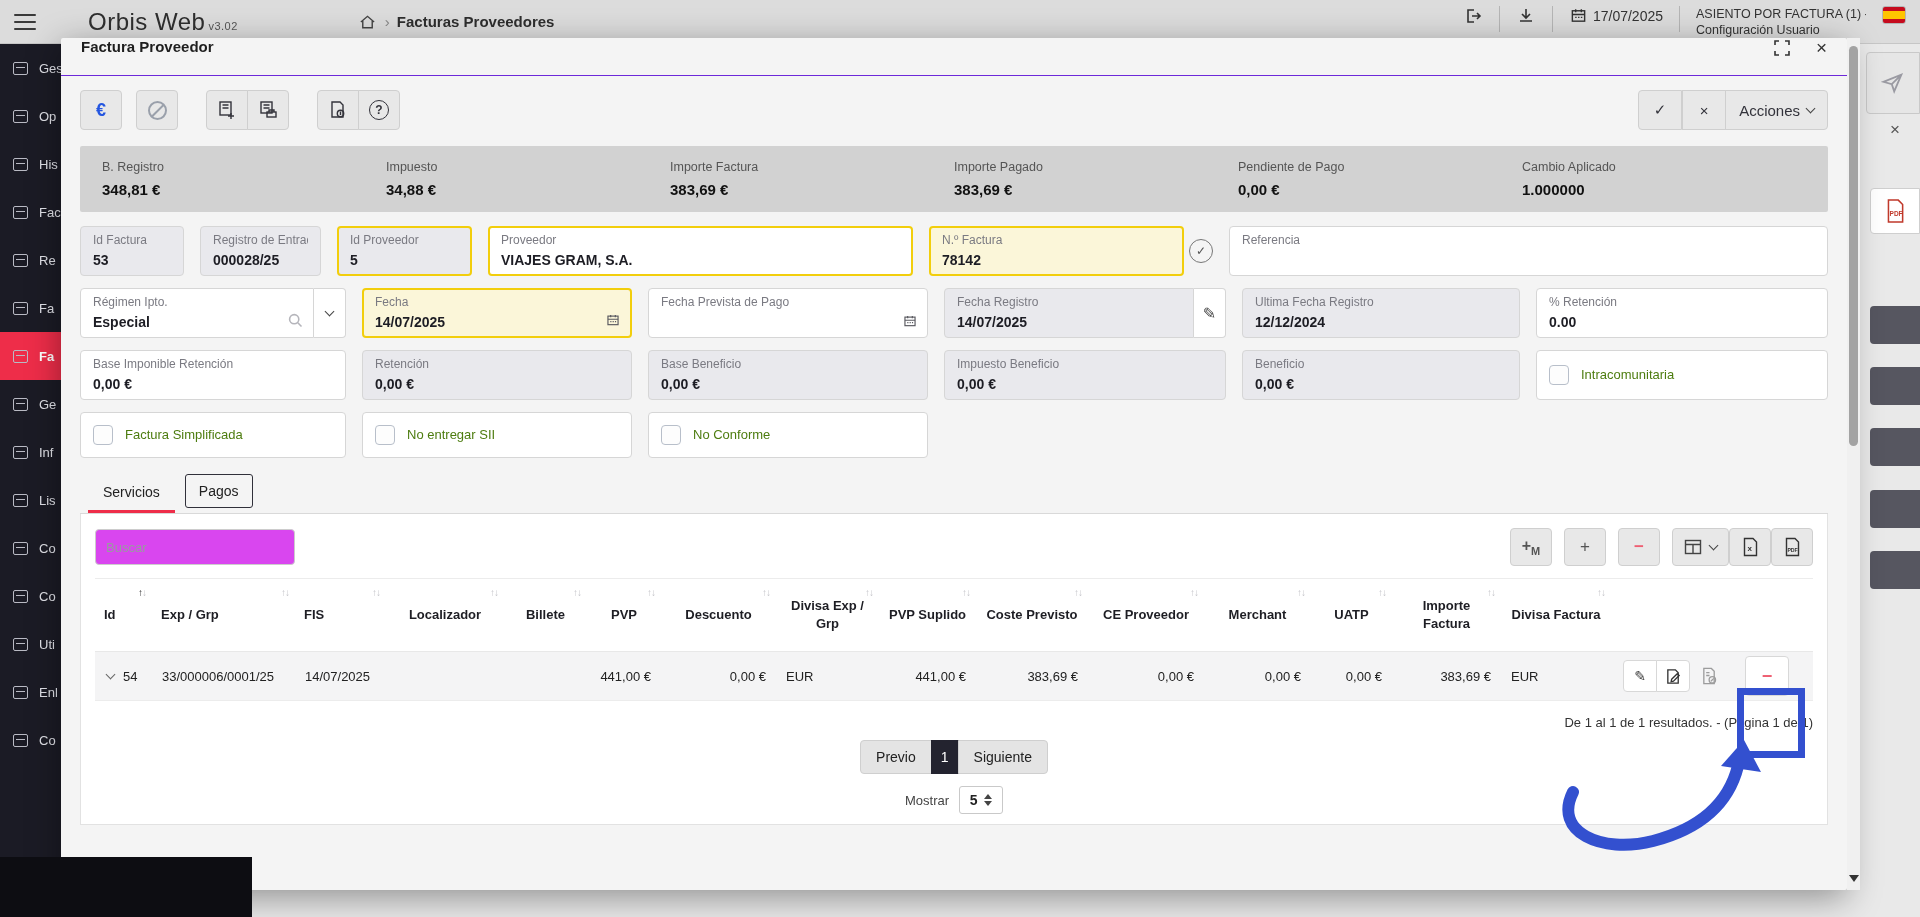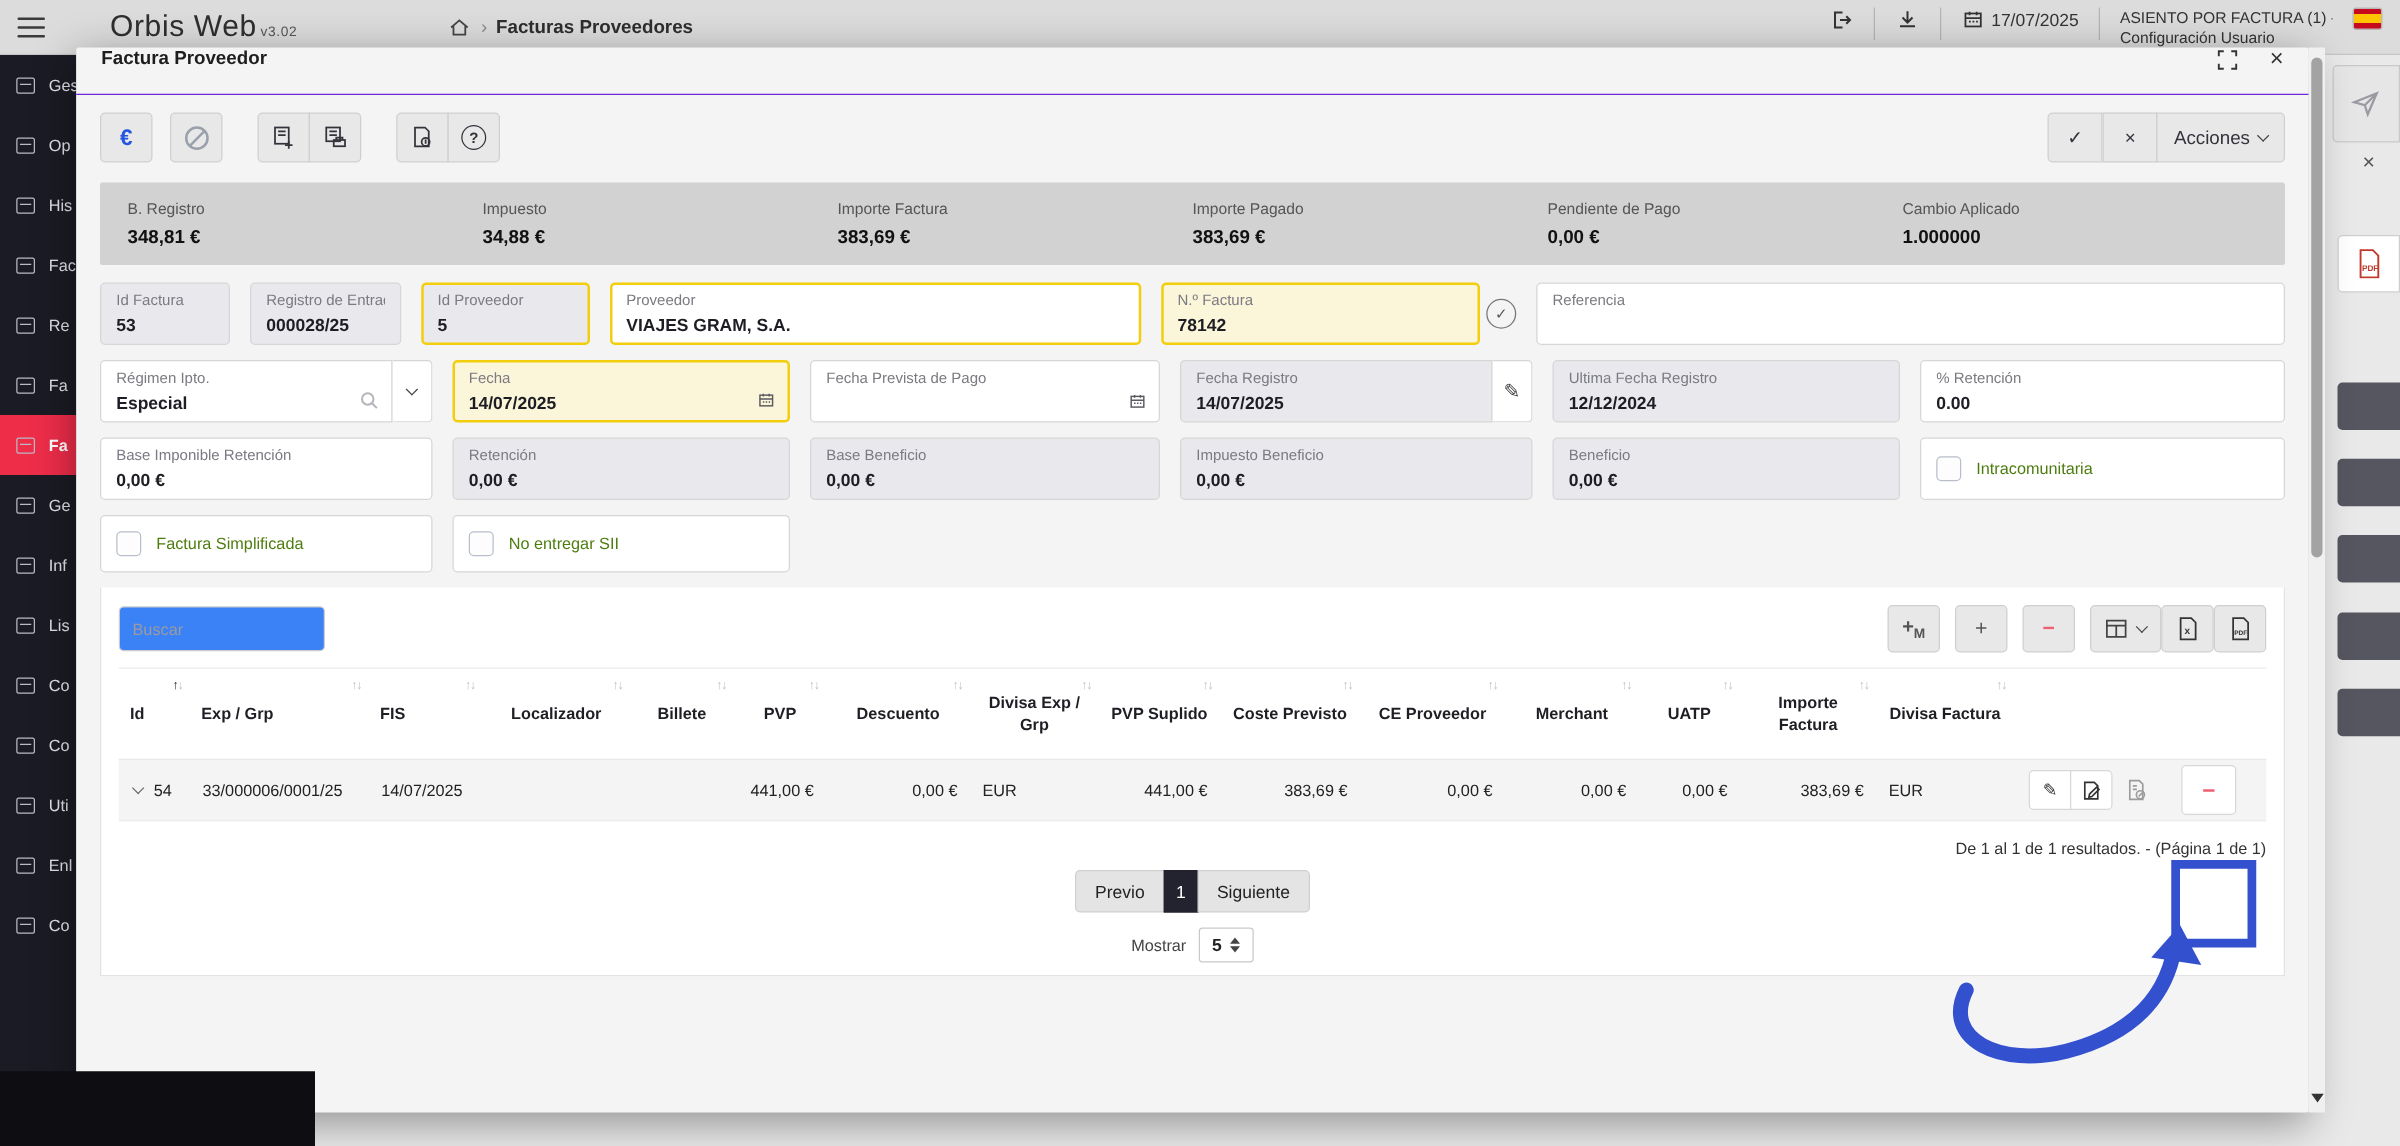--- a/index.html
+++ b/index.html
@@ -86,21 +86,21 @@
   .cbrow .field{height:46px}
 
   
   .tabs{margin:16px 19px 0;display:flex;align-items:flex-end;gap:10px;border-bottom:1px solid #d9d9d9;padding-left:8px}
   .tab{padding:10px 15px;font-size:14px;color:#222;cursor:pointer}
   .tab.active{border-bottom:3px solid #ee2d49}
   .tab.outlined{border:1px solid #30303a;border-radius:3px;padding:8px 13px;margin-bottom:5px}
   .panel{margin:0 19px;background:#fff;border:1px solid #e2e2e2;border-top:none;padding:14px 14px 10px}
 
   .prow1{display:flex;align-items:center}
-  .search{width:165px;height:36px;border:1px solid #ccc;border-radius:4px;padding:10px 10px;font-size:13px;color:#333;background:#3b82f6}
+  .search{width:200px;height:36px;border:1px solid #ccc;border-radius:4px;padding:10px 10px;font-size:13px;color:#333;background:#d946ef}
   .search::placeholder{color:#9a9aa0}
   .t-tools{margin-left:auto;display:flex;align-items:center;gap:12px}
   .tbtn{height:38px;min-width:42px;background:#e8e8e8;border:1px solid #cfcfcf;border-radius:4px;display:inline-flex;align-items:center;justify-content:center;font-size:17px;color:#555;cursor:pointer}
   .plusM{font-size:16px;font-weight:bold;color:#555}
   .plusM sub{font-size:11px}
   .red{color:#ee5f72;font-weight:bold}
 
   
   .tgrid{display:grid;grid-template-columns:57px 143px 91px 118px 83px 74px 115px 103px 97px 112px 116px 107px 81px 109px 110px minmax(0,1fr)}
   .thead{margin-top:12px;border-top:1px solid #ececec;border-bottom:1px solid #e8e8e8}
@@ -491,23 +491,31 @@
 
     <div class="frow cbrow">
       <div class="field cbfield" style="width:266px">
         <span class="cbbox"></span>
         <span class="cblab">Factura Simplificada</span>
       </div>
       <div class="field cbfield" style="width:270px">
         <span class="cbbox"></span>
         <span class="cblab">No entregar SII</span>
       </div>
-    </div>
-  </div>
-
+      <div class="field cbfield" style="width:280px">
+        <span class="cbbox"></span>
+        <span class="cblab">No Conforme</span>
+      </div>
+    </div>
+  </div>
+
+  <div class="tabs">
+    <div class="tab active">Servicios</div>
+    <div class="tab outlined">Pagos</div>
+  </div>
 
   <div class="panel">
     <div class="prow1">
       <input class="search" type="text" placeholder="Buscar" style="">
       <div class="t-tools">
         <button class="tbtn">
             <span class="plusM"><span>+</span><sub>M</sub></span>
           </button>
         <button class="tbtn">
             <span>+</span>

